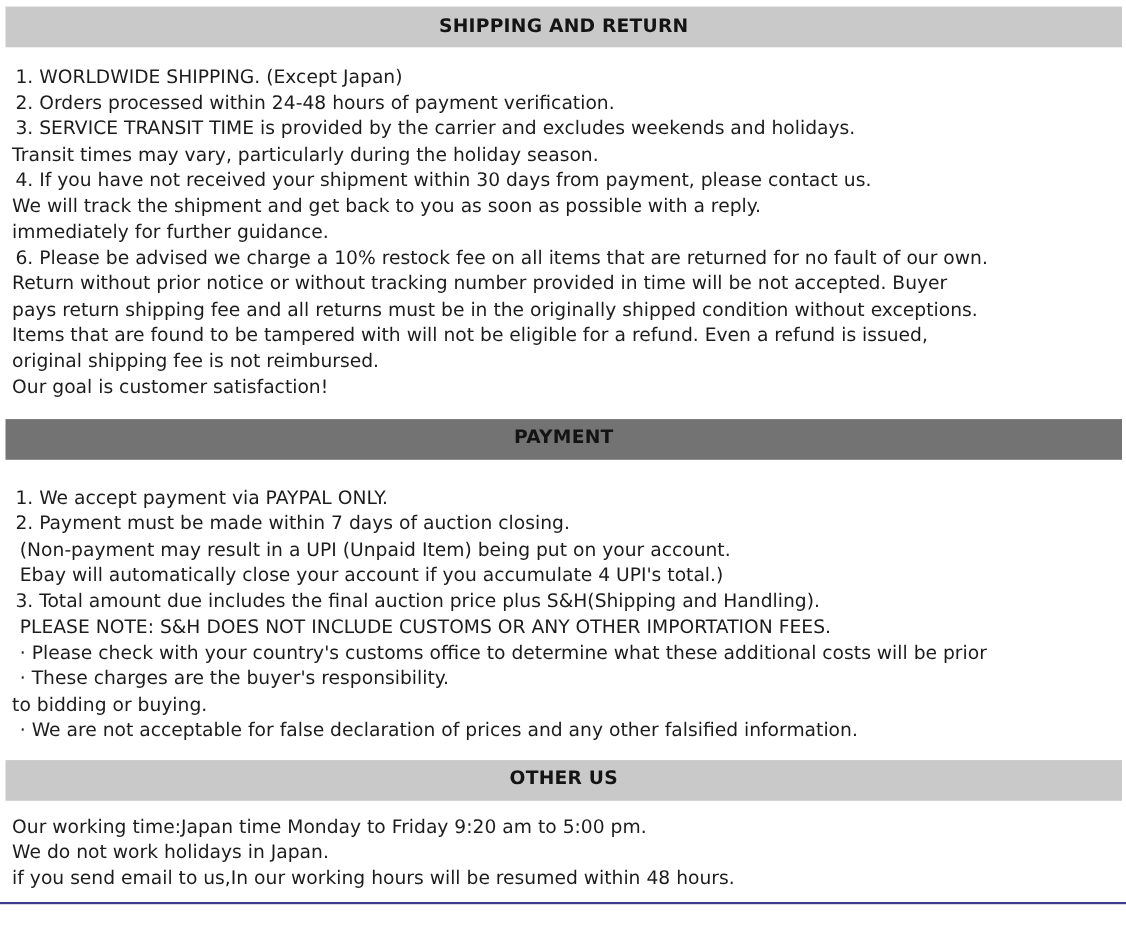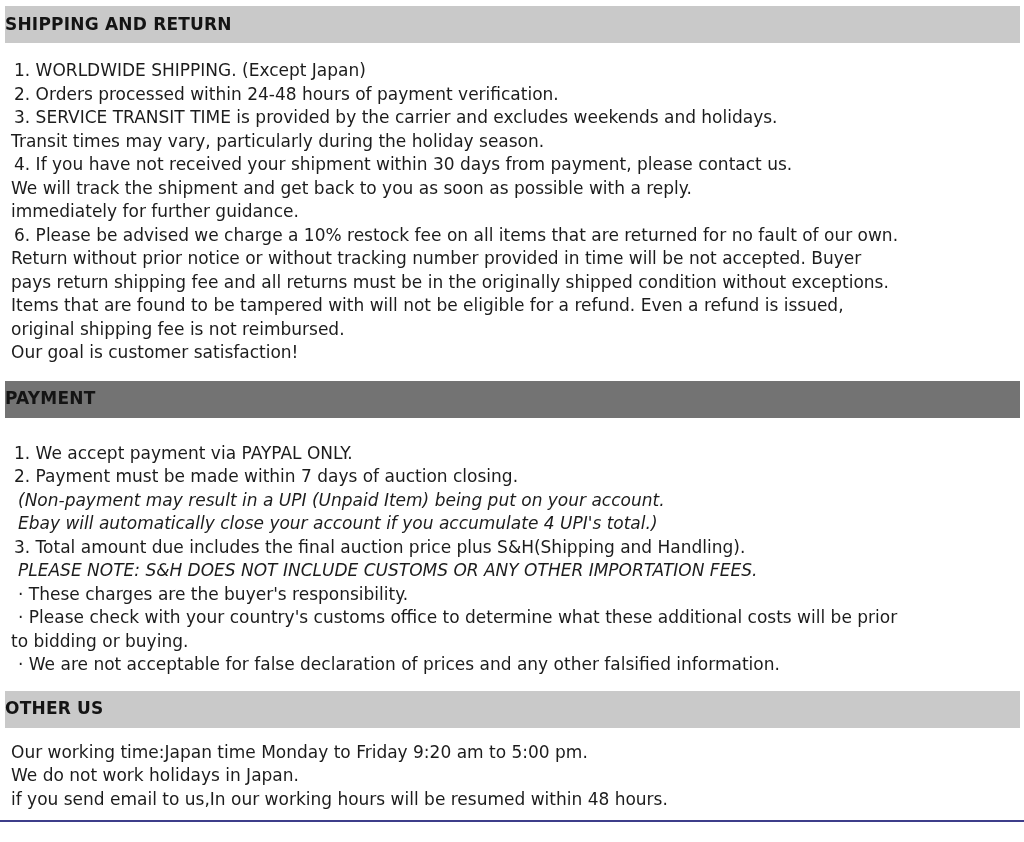--- a/index.html
+++ b/index.html
@@ -19,20 +19,21 @@
     height: 842px;
     position: relative;
     box-sizing: border-box;
   }
   .section-header {
     margin: 0 4px 0 5px;
     height: 37px;
     background: #c9c9c9;
     display: flex;
     align-items: center;
+    justify-content: center;
     font-weight: bold;
     font-size: 17px;
     color: #141414;
     letter-spacing: 0.2px;
   }
   .section-header.first {
     margin-top: 6px;
   }
   .section-body {
     padding: 16px 6px 16px 11px;
@@ -44,21 +45,21 @@
   }
   .section-body.about {
     padding-top: 13px;
     padding-bottom: 9px;
   }
   .ln {
     white-space: pre;
     height: 23.5px;
   }
   .ln-num    { padding-left: 3px; }
-  .ln-sub    { padding-left: 7px; font-style: italic; }
+  .ln-sub    { padding-left: 7px; }
   .ln-bullet { padding-left: 7px; }
   .bottom-divider {
     margin: 0;
     border: none;
     border-top: 2px solid #3d3d8a;
     width: 1024px;
   }
 </style>
 </head>
 <body>
@@ -89,22 +90,22 @@
     <span>PAYMENT</span>
   </div>
 
   <div class="section-body payment">
     <div class="ln ln-num">1. We accept payment via PAYPAL ONLY.</div>
     <div class="ln ln-num">2. Payment must be made within 7 days of auction closing.</div>
     <div class="ln ln-sub">(Non-payment may result in a UPI (Unpaid Item) being put on your account.</div>
     <div class="ln ln-sub">Ebay will automatically close your account if you accumulate 4 UPI's total.)</div>
     <div class="ln ln-num">3. Total amount due includes the final auction price plus S&amp;H(Shipping and Handling).</div>
     <div class="ln ln-sub">PLEASE NOTE: S&amp;H DOES NOT INCLUDE CUSTOMS OR ANY OTHER IMPORTATION FEES.</div>
+    <div class="ln ln-bullet">· Please check with your country's customs office to determine what these additional costs will be prior</div>
     <div class="ln ln-bullet">· These charges are the buyer's responsibility.</div>
-    <div class="ln ln-bullet">· Please check with your country's customs office to determine what these additional costs will be prior</div>
     <div class="ln">to bidding or buying.</div>
     <div class="ln ln-bullet">· We are not acceptable for false declaration of prices and any other falsified information.</div>
   </div>
 
   <div class="section-header" style="background: rgb(201, 201, 201);">
     <span>OTHER US</span>
   </div>
 
   <div class="section-body about">
     <div class="ln">Our working time:Japan time Monday to Friday 9:20 am to 5:00 pm.</div>

